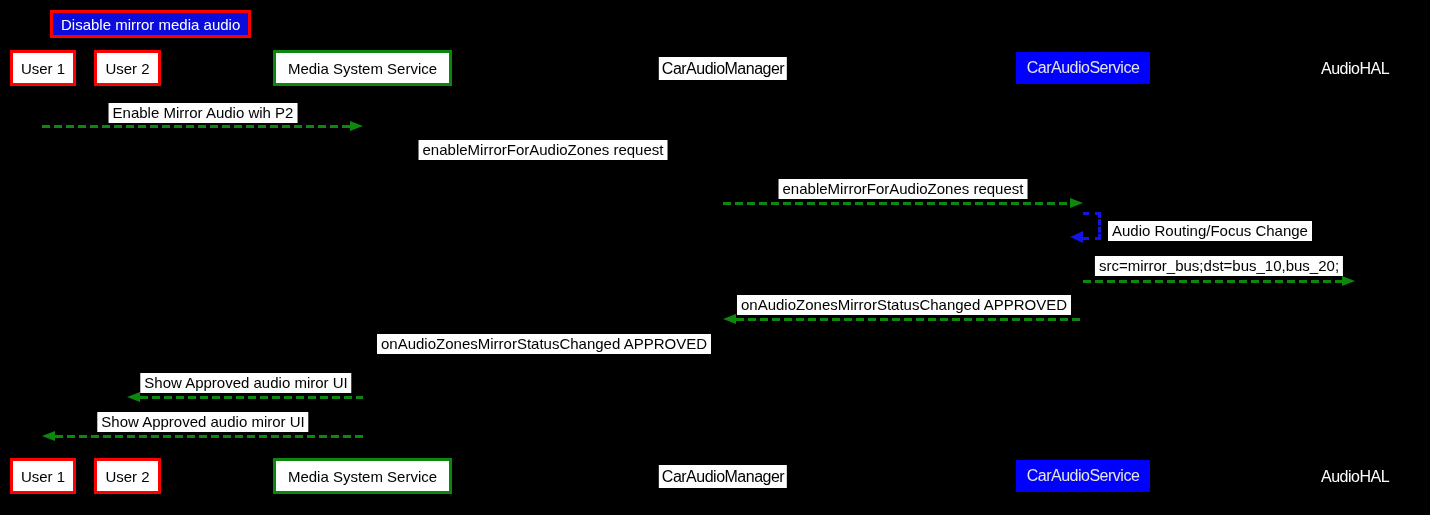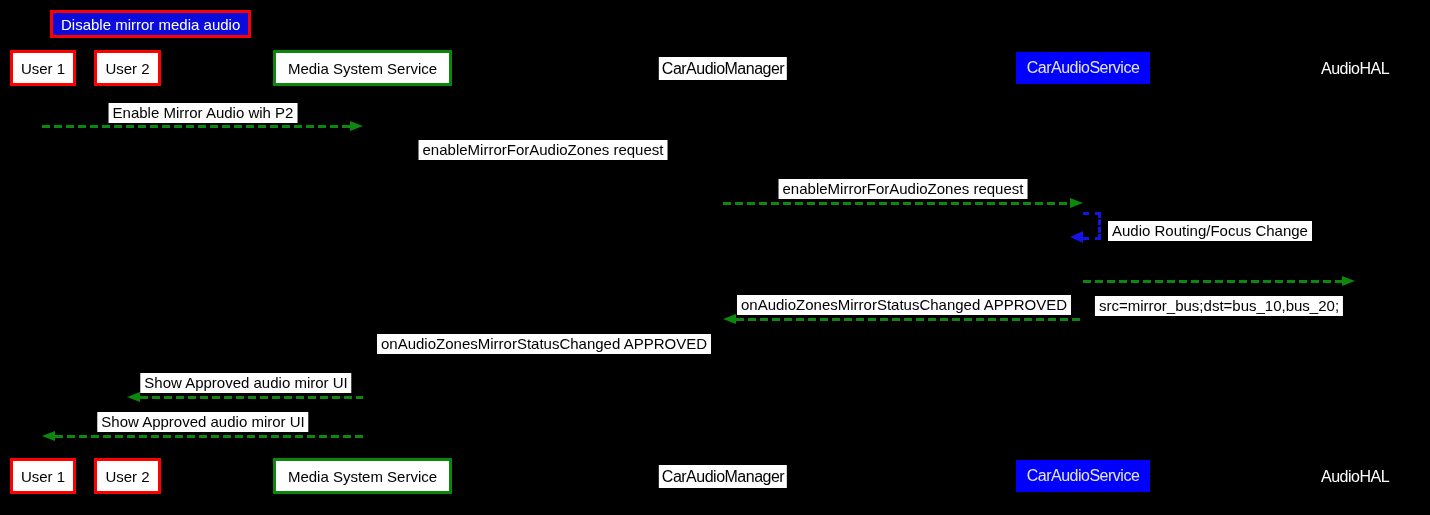--- a/index.html
+++ b/index.html
@@ -50,21 +50,21 @@
   .ahead{position:absolute;width:0;height:0;border-top:5px solid transparent;border-bottom:5px solid transparent;}
   .ahead.r.green{border-left:13px solid var(--arrow-green,#0e870e);}
   .ahead.l.green{border-right:13px solid var(--arrow-green,#0e870e);}
   .ahead.r.black{border-left:13px solid var(--hidden-arrow,#000);}
   .ahead.l.black{border-right:13px solid var(--hidden-arrow,#000);}
 
   
   #m1-label{left:203px;top:103px;} #m1-line{left:42px;top:125px;width:311px;} #m1-head{left:350px;top:121px;}
   #m2-label{left:543px;top:140px;} #m2-line{left:363px;top:162px;width:347px;} #m2-head{left:710px;top:158px;}
   #m3-label{left:903px;top:179px;} #m3-line{left:723px;top:202px;width:347px;} #m3-head{left:1070px;top:198px;}
-  #m5-label{left:1219px;top:256px;margin-top:40px;} #m5-line{left:1083px;top:280px;width:259px;} #m5-head{left:1342px;top:276px;}
+  #m5-label{left:1219px;top:256px;} #m5-line{left:1083px;top:280px;width:259px;} #m5-head{left:1342px;top:276px;}
   #m6-label{left:904px;top:295px;} #m6-line{left:736px;top:318px;width:347px;} #m6-head{left:723px;top:314px;}
   #m7-label{left:544px;top:334px;} #m7-line{left:376px;top:357px;width:347px;} #m7-head{left:363px;top:353px;}
   #m8-label{left:246px;top:373px;} #m8-line{left:140px;top:396px;width:223px;} #m8-head{left:127px;top:392px;}
   #m9-label{left:203px;top:412px;} #m9-line{left:55px;top:435px;width:308px;} #m9-head{left:42px;top:431px;}
 
   
   #m4-loop{
     position:absolute;left:1083px;top:212px;width:18px;height:28px;box-sizing:border-box;
     border-top:3px dashed var(--arrow-blue,#1414e6);
     border-right:3px dashed var(--arrow-blue,#1414e6);

